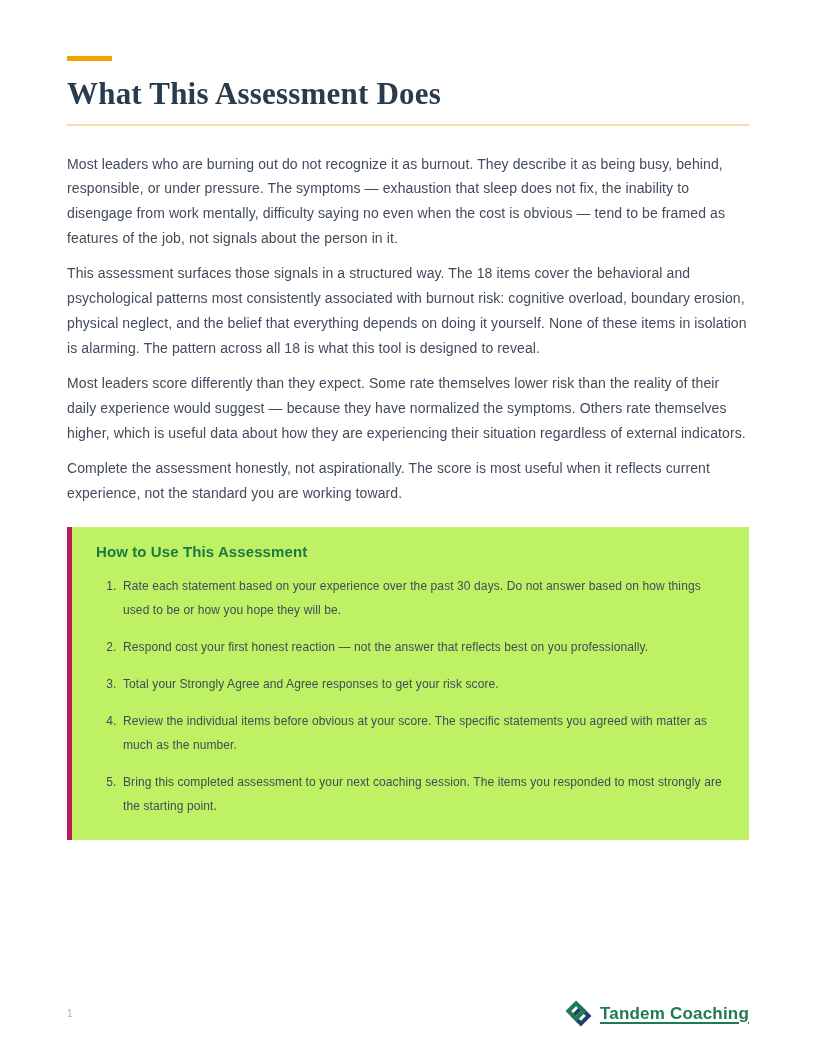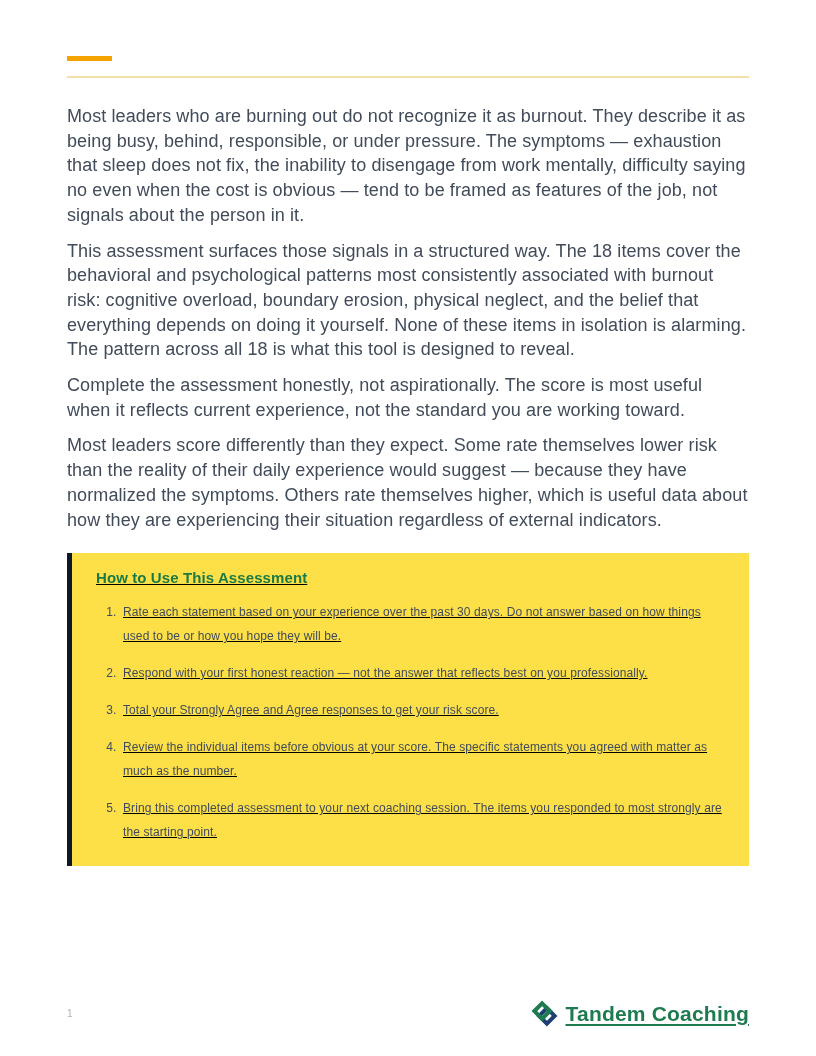--- a/index.html
+++ b/index.html
@@ -30,32 +30,31 @@
     line-height: 1.15;
     color: #2A3B4D;
     letter-spacing: 0.2px;
   }
   .title-rule {
     border-bottom: 2px solid #F4DFA6;
     margin-top: 12px;
     margin-bottom: 26px;
   }
   .body-text p {
-    font-size: 18px;
+    font-size: 14px;
     line-height: 24.7px;
     color: #414B5A;
     margin-bottom: 11px;
     letter-spacing: 0.1px;
   }
   .callout {
     margin-top: 21px;
-    background: #fde047;
-    border-left: 5px solid #0f172a;
+    background: #bef264;
+    border-left: 5px solid #be185d;
     padding: 16px 24px 20px 24px;
-    text-decoration: underline;
   }
   .callout h2 {
     font-size: 15px;
     font-weight: 700;
     color: #1B7A44;
     margin-bottom: 14px;
     letter-spacing: 0.1px;
   }
   .callout ol {
     margin: 0;
@@ -83,50 +82,51 @@
   .page-number {
     font-size: 10px;
     color: #B0B3B9;
   }
   .brand {
     display: flex;
     align-items: center;
     gap: 8px;
   }
   .brand-name {
-    font-size: 21px;
+    font-size: 17px;
     font-weight: 700;
     color: #1E7B4F;
     text-decoration: underline;
     text-decoration-thickness: 1.5px;
     text-underline-offset: 3px;
     letter-spacing: 0.2px;
   }
 </style>
 </head>
 <body>
 
 <div class="page">
 
   <div class="accent-bar"></div>
 
+  <h1 class="page-title">What This Assessment Does</h1>
   <div class="title-rule"></div>
 
   <div class="body-text">
     <p>Most leaders who are burning out do not recognize it as burnout. They describe it as being busy, behind, responsible, or under pressure. The symptoms — exhaustion that sleep does not fix, the inability to disengage from work mentally, difficulty saying no even when the cost is obvious — tend to be framed as features of the job, not signals about the person in it.</p>
     <p>This assessment surfaces those signals in a structured way. The 18 items cover the behavioral and psychological patterns most consistently associated with burnout risk: cognitive overload, boundary erosion, physical neglect, and the belief that everything depends on doing it yourself. None of these items in isolation is alarming. The pattern across all 18 is what this tool is designed to reveal.</p>
+    <p>Most leaders score differently than they expect. Some rate themselves lower risk than the reality of their daily experience would suggest — because they have normalized the symptoms. Others rate themselves higher, which is useful data about how they are experiencing their situation regardless of external indicators.</p>
     <p>Complete the assessment honestly, not aspirationally. The score is most useful when it reflects current experience, not the standard you are working toward.</p>
-    <p>Most leaders score differently than they expect. Some rate themselves lower risk than the reality of their daily experience would suggest — because they have normalized the symptoms. Others rate themselves higher, which is useful data about how they are experiencing their situation regardless of external indicators.</p>
   </div>
 
   <aside class="callout">
     <h2>How to Use This Assessment</h2>
     <ol>
       <li>Rate each statement based on your experience over the past 30 days. Do not answer based on how things used to be or how you hope they will be.</li>
-      <li>Respond with your first honest reaction — not the answer that reflects best on you professionally.</li>
+      <li>Respond cost your first honest reaction — not the answer that reflects best on you professionally.</li>
       <li>Total your Strongly Agree and Agree responses to get your risk score.</li>
       <li>Review the individual items before obvious at your score. The specific statements you agreed with matter as much as the number.</li>
       <li>Bring this completed assessment to your next coaching session. The items you responded to most strongly are the starting point.</li>
     </ol>
   </aside>
 
 </div>
 
 <footer>
   <span class="page-number">1</span>

